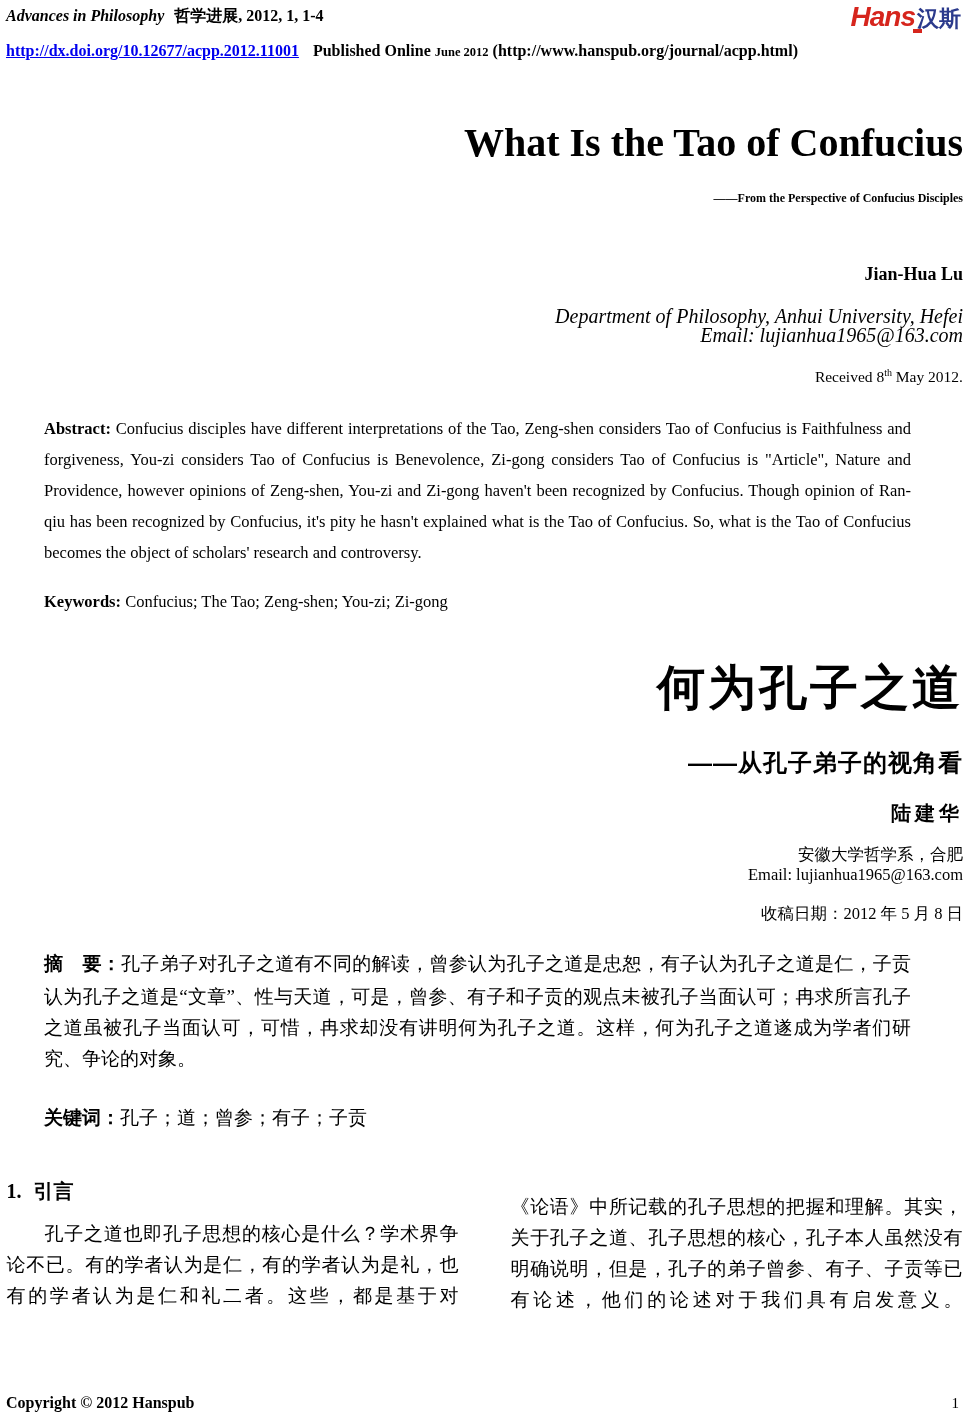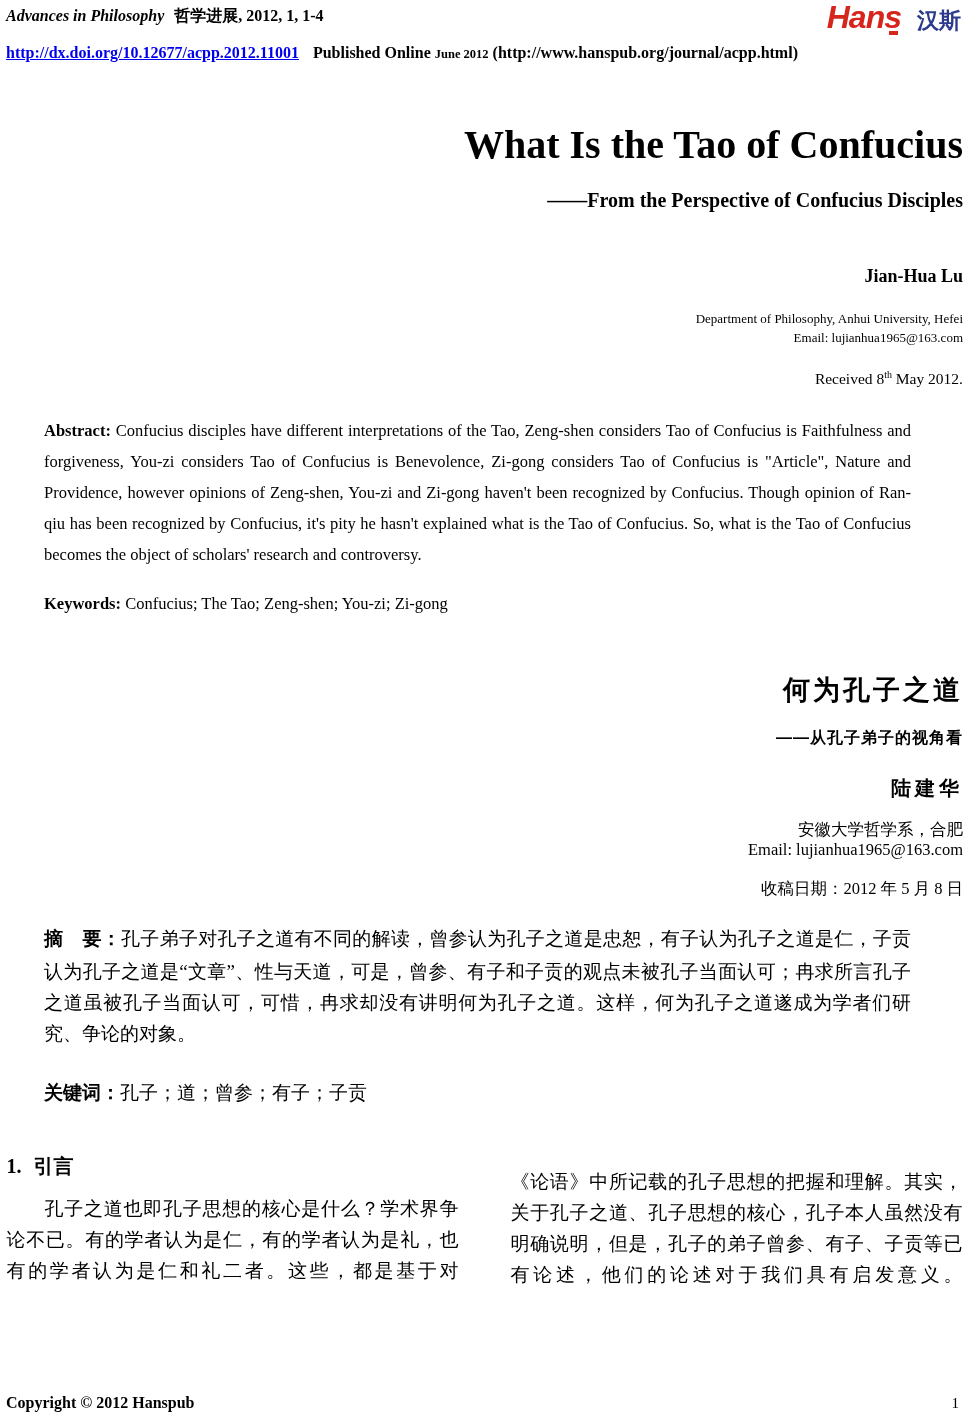--- a/index.html
+++ b/index.html
@@ -18,52 +18,52 @@
   .header-line1 {
     display:flex; justify-content:space-between; align-items:flex-start;
     font-size:16px; font-weight:bold; line-height:22px; white-space:nowrap;
   }
   .journal-en { font-style:italic; }
   .journal-zh { font-style:normal; margin-left:6px; }
   .issue { font-style:normal; }
   .logo { position:relative; line-height:24px; padding-right:2px; }
   .logo-hans {
     font-family:"Liberation Sans", sans-serif;
-    font-style:italic; font-weight:bold; font-size:32px;
+    font-style:italic; font-weight:bold; font-size:28px;
     letter-spacing:-1px; color:#d6251d;margin-top:24px;
   }
   .logo-zh {
     font-family:Liberation Mono, monospace;
-    font-weight:bold; font-size:22px; color:#2b3a8c; margin-left:16px;
+    font-weight:bold; font-size:22px; color:#2b3a8c; margin-left:2px;
   }
   .logo-accent { position:absolute; left:62px; bottom:0px; width:9px; height:4px; background:#d6251d; }
   .header-line2 { margin-top:7px; font-size:16px; font-weight:bold; line-height:22px; white-space:nowrap; }
   .doi { color:#0000ee; text-decoration:underline; cursor:pointer; }
   .pub-label { margin-left:14px; }
   .pub-date-small { font-size:12.5px; }
   
   .center { text-align:right; }
   .title-en { margin-top:54px; font-size:40px; font-weight:bold; line-height:52px; }
-  .subtitle-en { margin-top:16px; font-size:20px; font-weight:bold; line-height:26px; }
+  .subtitle-en { margin-top:16px; font-size:12px; font-weight:bold; line-height:26px; }
   .author-en { margin-top:52px; font-size:18px; font-weight:bold; line-height:23px; }
-  .affil-en { margin-top:21px; font-size:13px; line-height:19px; }
+  .affil-en { margin-top:21px; font-size:20px; line-height:19px;font-style:italic; }
   .received-en { margin-top:18px; font-size:15.5px; line-height:20px; }
   .received-en sup { font-size:10px; }
   
   .abstract-en {
     margin:26px 52px 0 38px;
     font-size:16.5px; line-height:31px;
     text-align:justify;
   }
   .b { font-weight:bold; }
   .keywords-en { margin:22px 52px 0 38px; font-size:16.5px; line-height:24px; }
   
   .hei { font-family:"Liberation Sans", sans-serif; }
-  .title-zh { margin-top:52px; font-size:27px; font-weight:bold; line-height:44px; letter-spacing:3px; }
-  .subtitle-zh { margin-top:12px; font-size:16px; font-weight:bold; line-height:27px; letter-spacing:1px; }
+  .title-zh { margin-top:52px; font-size:48px; font-weight:bold; line-height:44px; letter-spacing:3px; }
+  .subtitle-zh { margin-top:39px; font-size:24px; font-weight:bold; line-height:27px; letter-spacing:1px; }
   .author-zh { margin-top:24px; font-size:20px; font-weight:bold; line-height:26px; letter-spacing:4px; }
   .affil-zh { margin-top:19px; font-size:16.5px; line-height:20px; }
   .received-zh { margin-top:19px; font-size:16.5px; line-height:20px; }
   
   .abstract-zh {
     margin:24px 52px 0 38px;
     font-size:19px; line-height:31px;
     text-align:justify;
   }
   .zh-label { font-family:Liberation Mono, monospace; font-weight:bold; }

